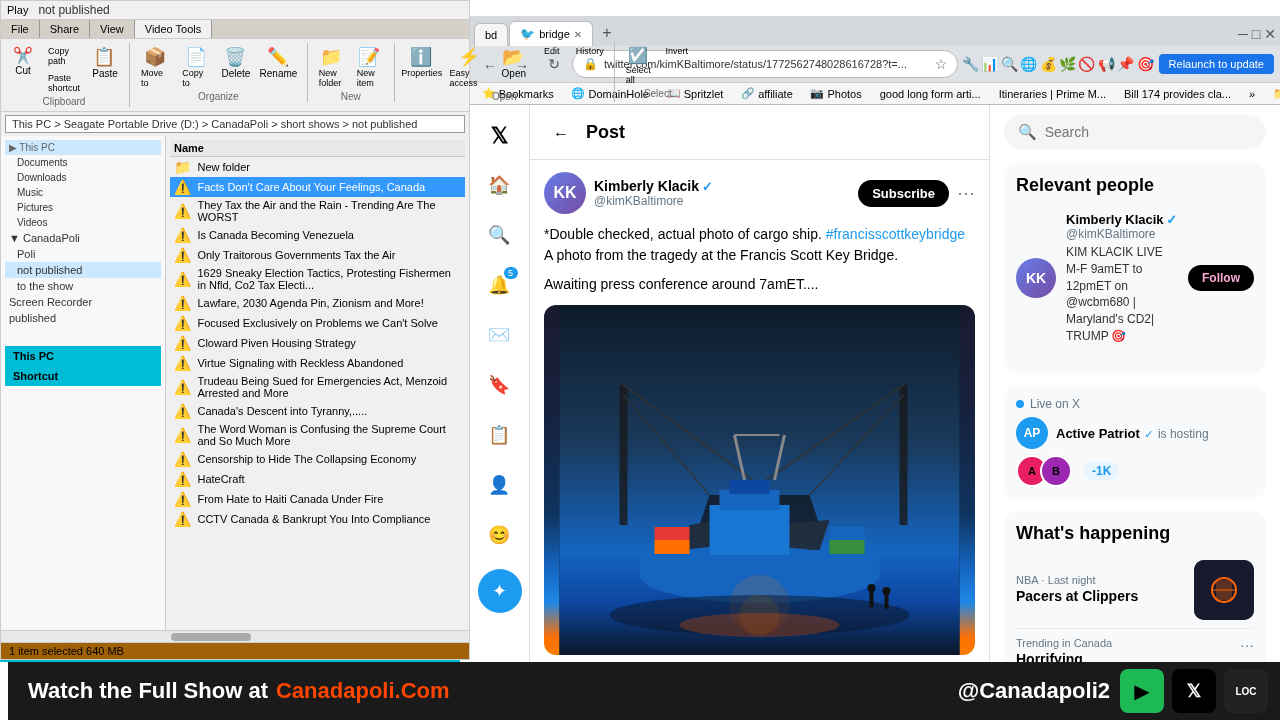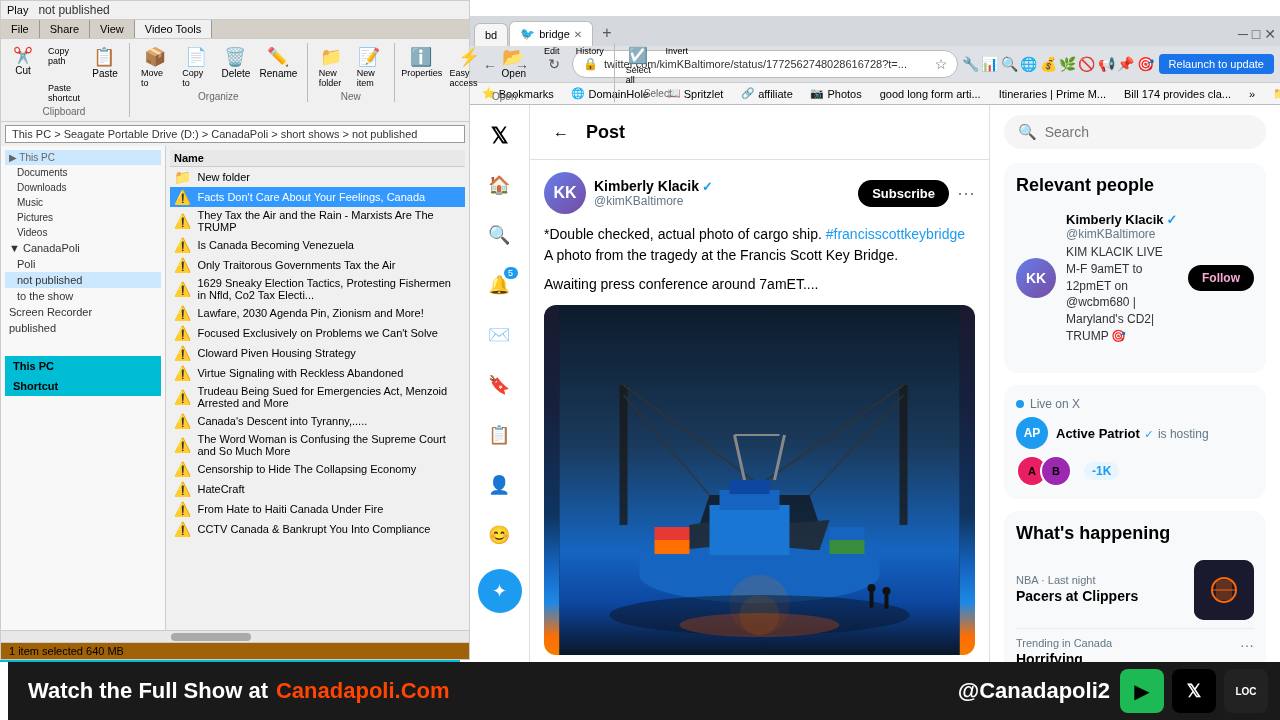--- a/index.html
+++ b/index.html
@@ -592,21 +592,21 @@
 
   <div class="fe-ribbon">
     <div style="display:flex;gap:6px;align-items:flex-start;">
 
       <div style="display:flex;flex-direction:column;align-items:center;border-right:1px solid #bbb;padding-right:6px;">
         <div style="display:flex;gap:2px;">
           <div class="fe-btn">
             <span class="fe-btn-icon">✂️</span>
             <span>Cut</span>
           </div>
-          <div style="display:flex;flex-direction:column;gap:11px;">
+          <div style="display:flex;flex-direction:column;gap:1px;">
             <div class="fe-btn" style="font-size:9px;">Copy path</div>
             <div class="fe-btn" style="font-size:9px;">Paste shortcut</div>
           </div>
           <div class="fe-btn">
             <span style="font-size:18px;">📋</span>
             <span>Paste</span>
           </div>
         </div>
         <span style="font-size:10px;color:#666;">Clipboard</span>
       </div>
@@ -713,21 +713,21 @@
         <span class="fe-folder-icon">📁</span>
         <span>New folder</span>
       </div>
 
       <div class="fe-file-item selected">
         <span class="fe-doc-icon">⚠️</span>
         <span>Facts Don't Care About Your Feelings, Canada</span>
       </div>
       <div class="fe-file-item">
           <span class="fe-doc-icon">⚠️</span>
-          <span>They Tax the Air and the Rain - Marxists Are The TRUMP</span>
+          <span>They Tax the Air and the Rain - Trending Are The WORST</span>
         </div>
       <div class="fe-file-item">
           <span class="fe-doc-icon">⚠️</span>
           <span>Is Canada Becoming Venezuela</span>
         </div>
       <div class="fe-file-item">
           <span class="fe-doc-icon">⚠️</span>
           <span>Only Traitorous Governments Tax the Air</span>
         </div>
       <div class="fe-file-item">

